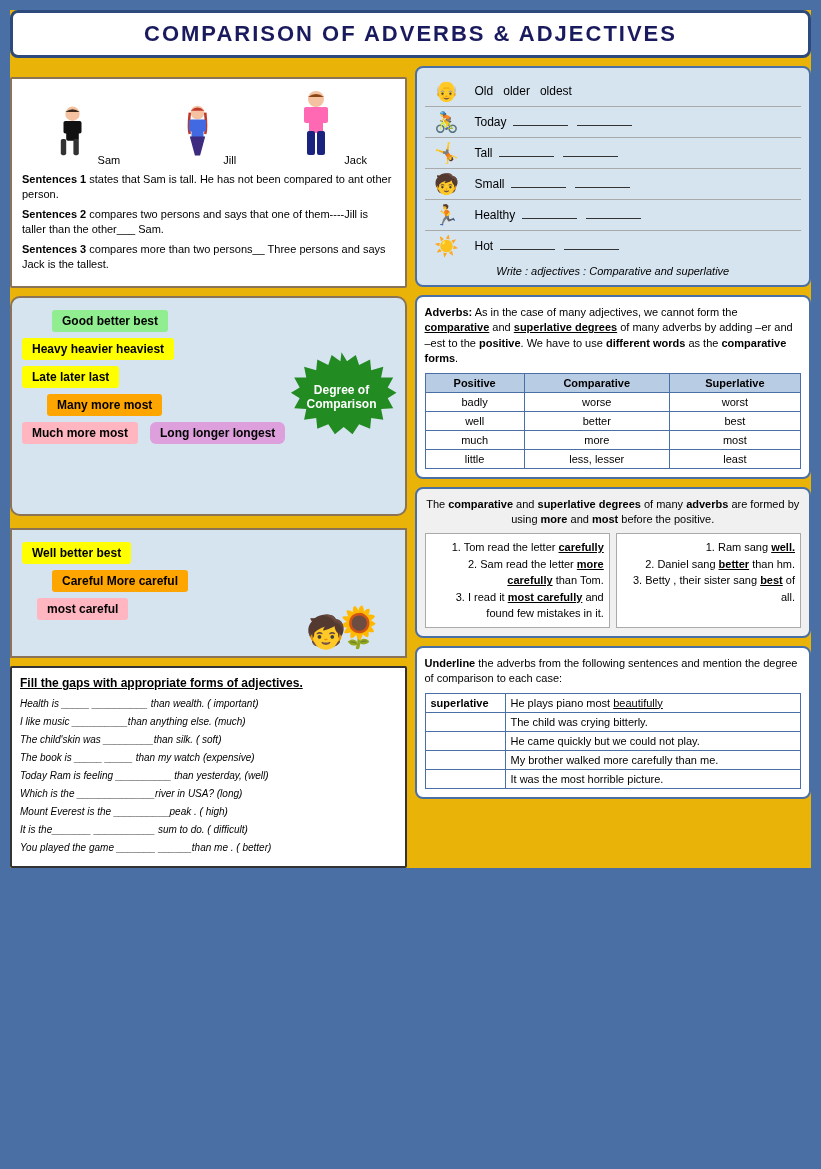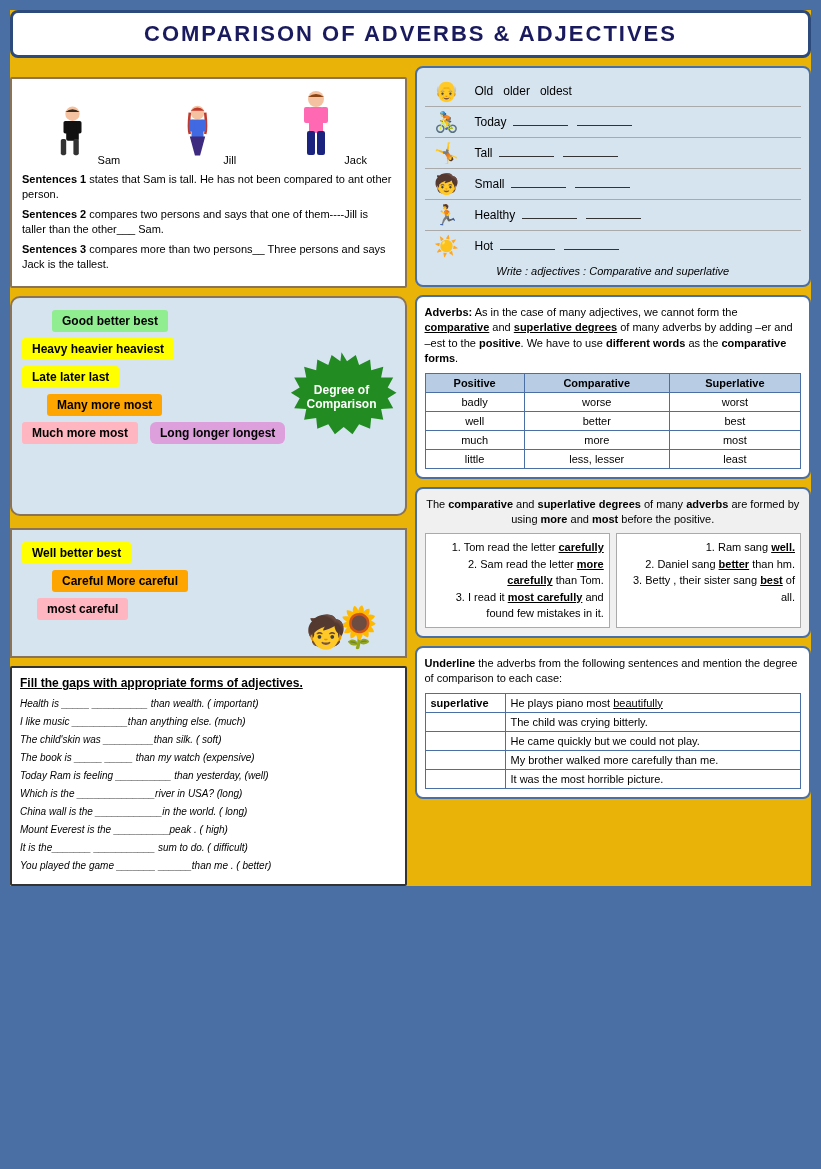--- a/index.html
+++ b/index.html
@@ -379,21 +379,20 @@
       </div>
 
       <div class="fill-gaps">
         <h3>Fill the gaps with appropriate forms of adjectives.</h3>
         <div class="fill-line">Health is _____ __________ than wealth. ( important)</div>
         <div class="fill-line">I like music __________than anything else.  (much)</div>
         <div class="fill-line">The child'skin was _________than silk.  ( soft)</div>
         <div class="fill-line">The book is _____ _____ than my watch  (expensive)</div>
         <div class="fill-line">Today Ram is feeling __________ than yesterday, (well)</div>
         <div class="fill-line">Which is the ______________river in USA? (long)</div>
-        <div class="fill-line">China wall is the ____________in the world.  ( long)</div>
         <div class="fill-line">Mount Everest is the __________peak . ( high)</div>
         <div class="fill-line">It is the_______ ___________ sum to do. ( difficult)</div>
         <div class="fill-line">You played the game _______ ______than me . ( better)</div>
       </div>
 
     </div>
 
     <div class="right-col">
 
       <div class="adjectives-panel">

